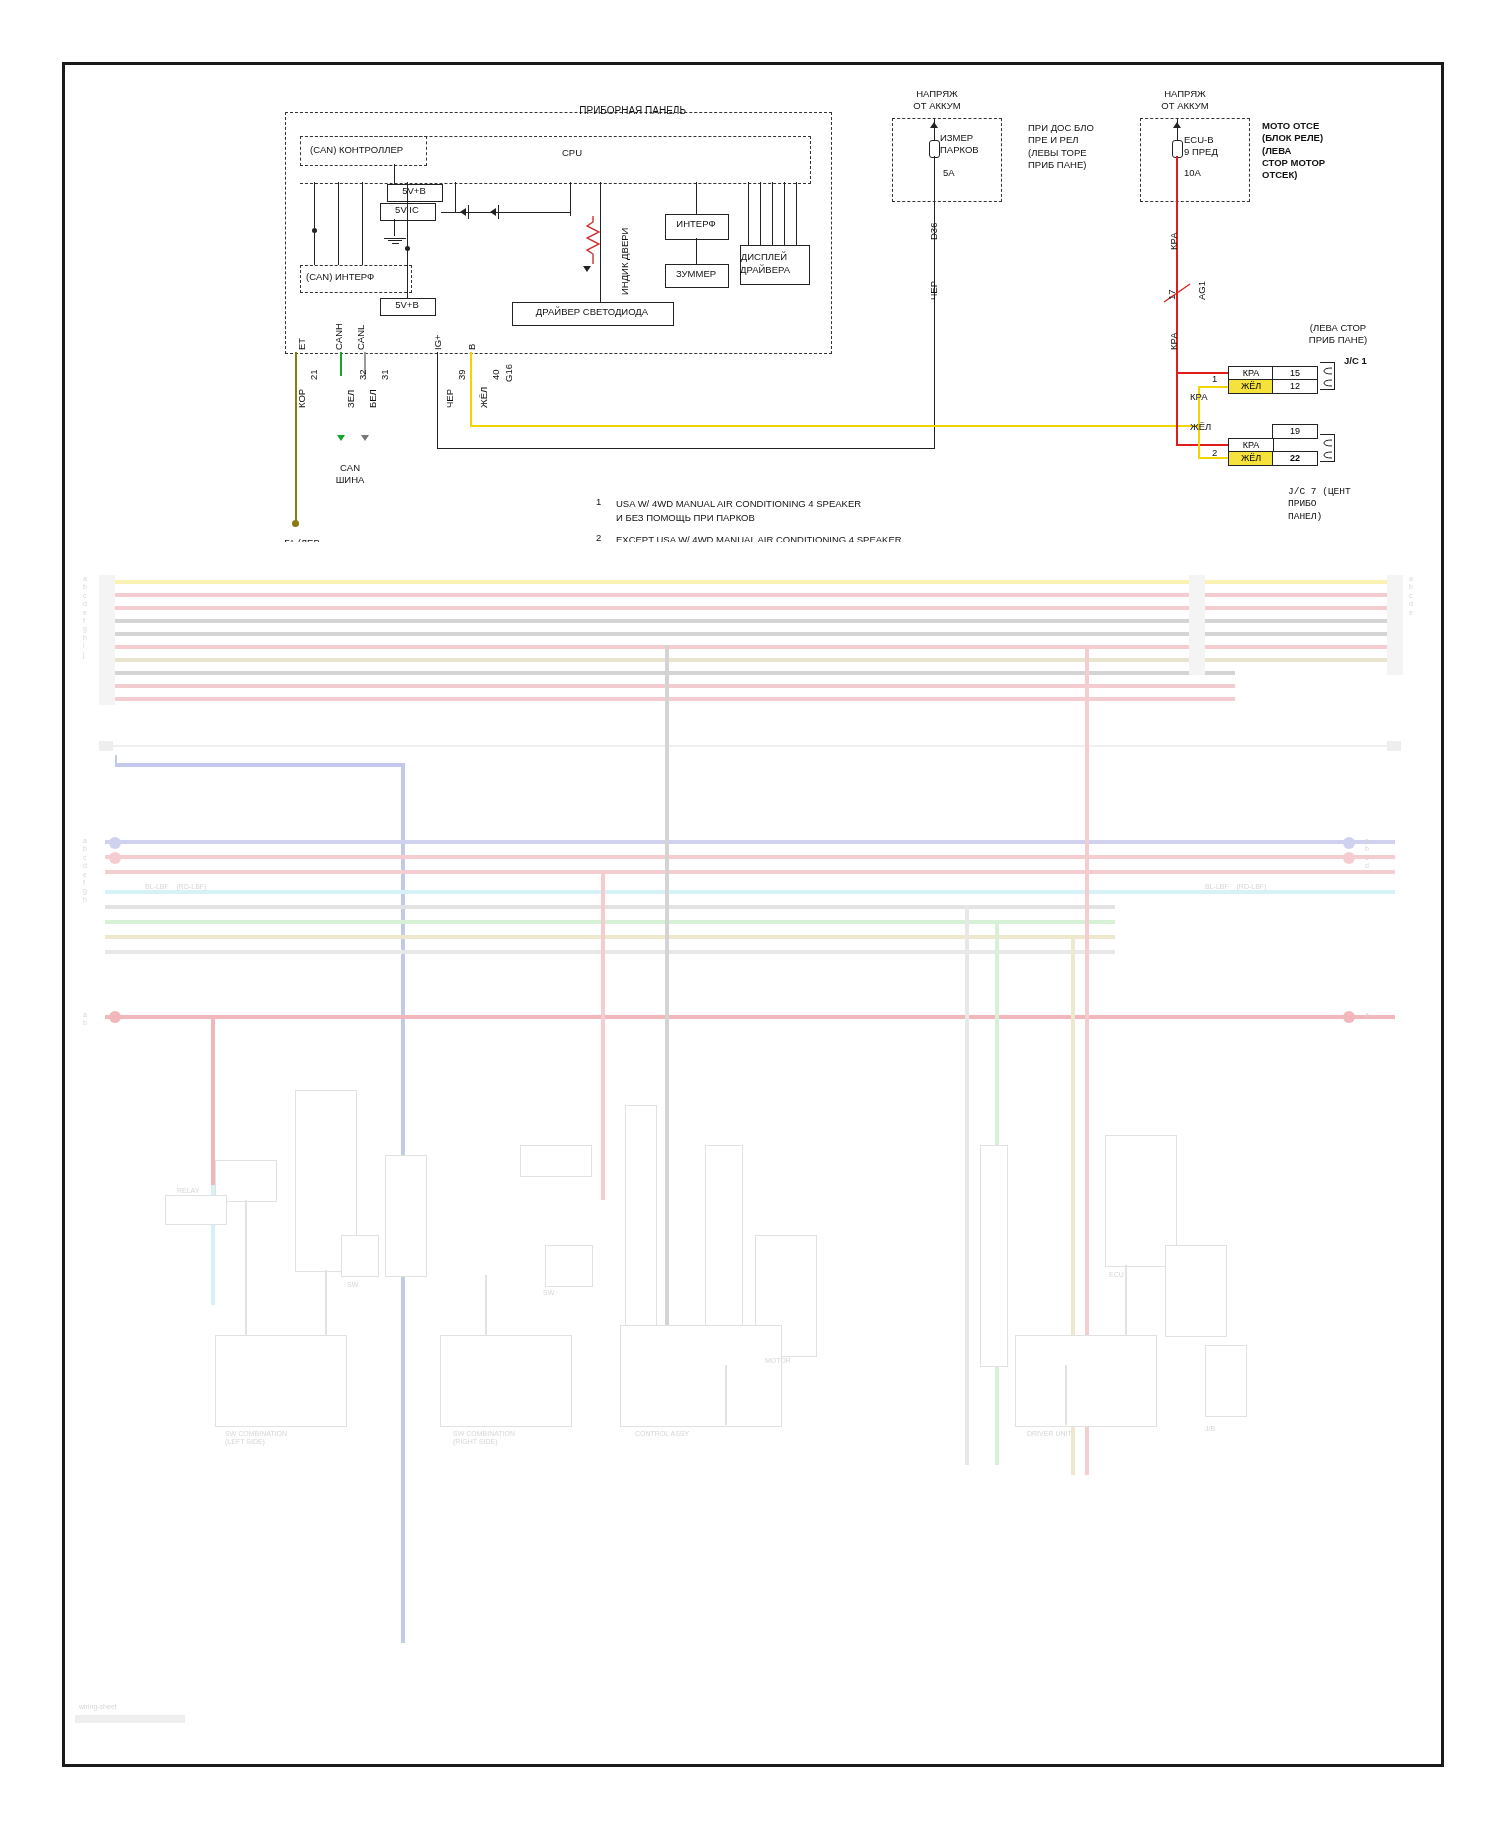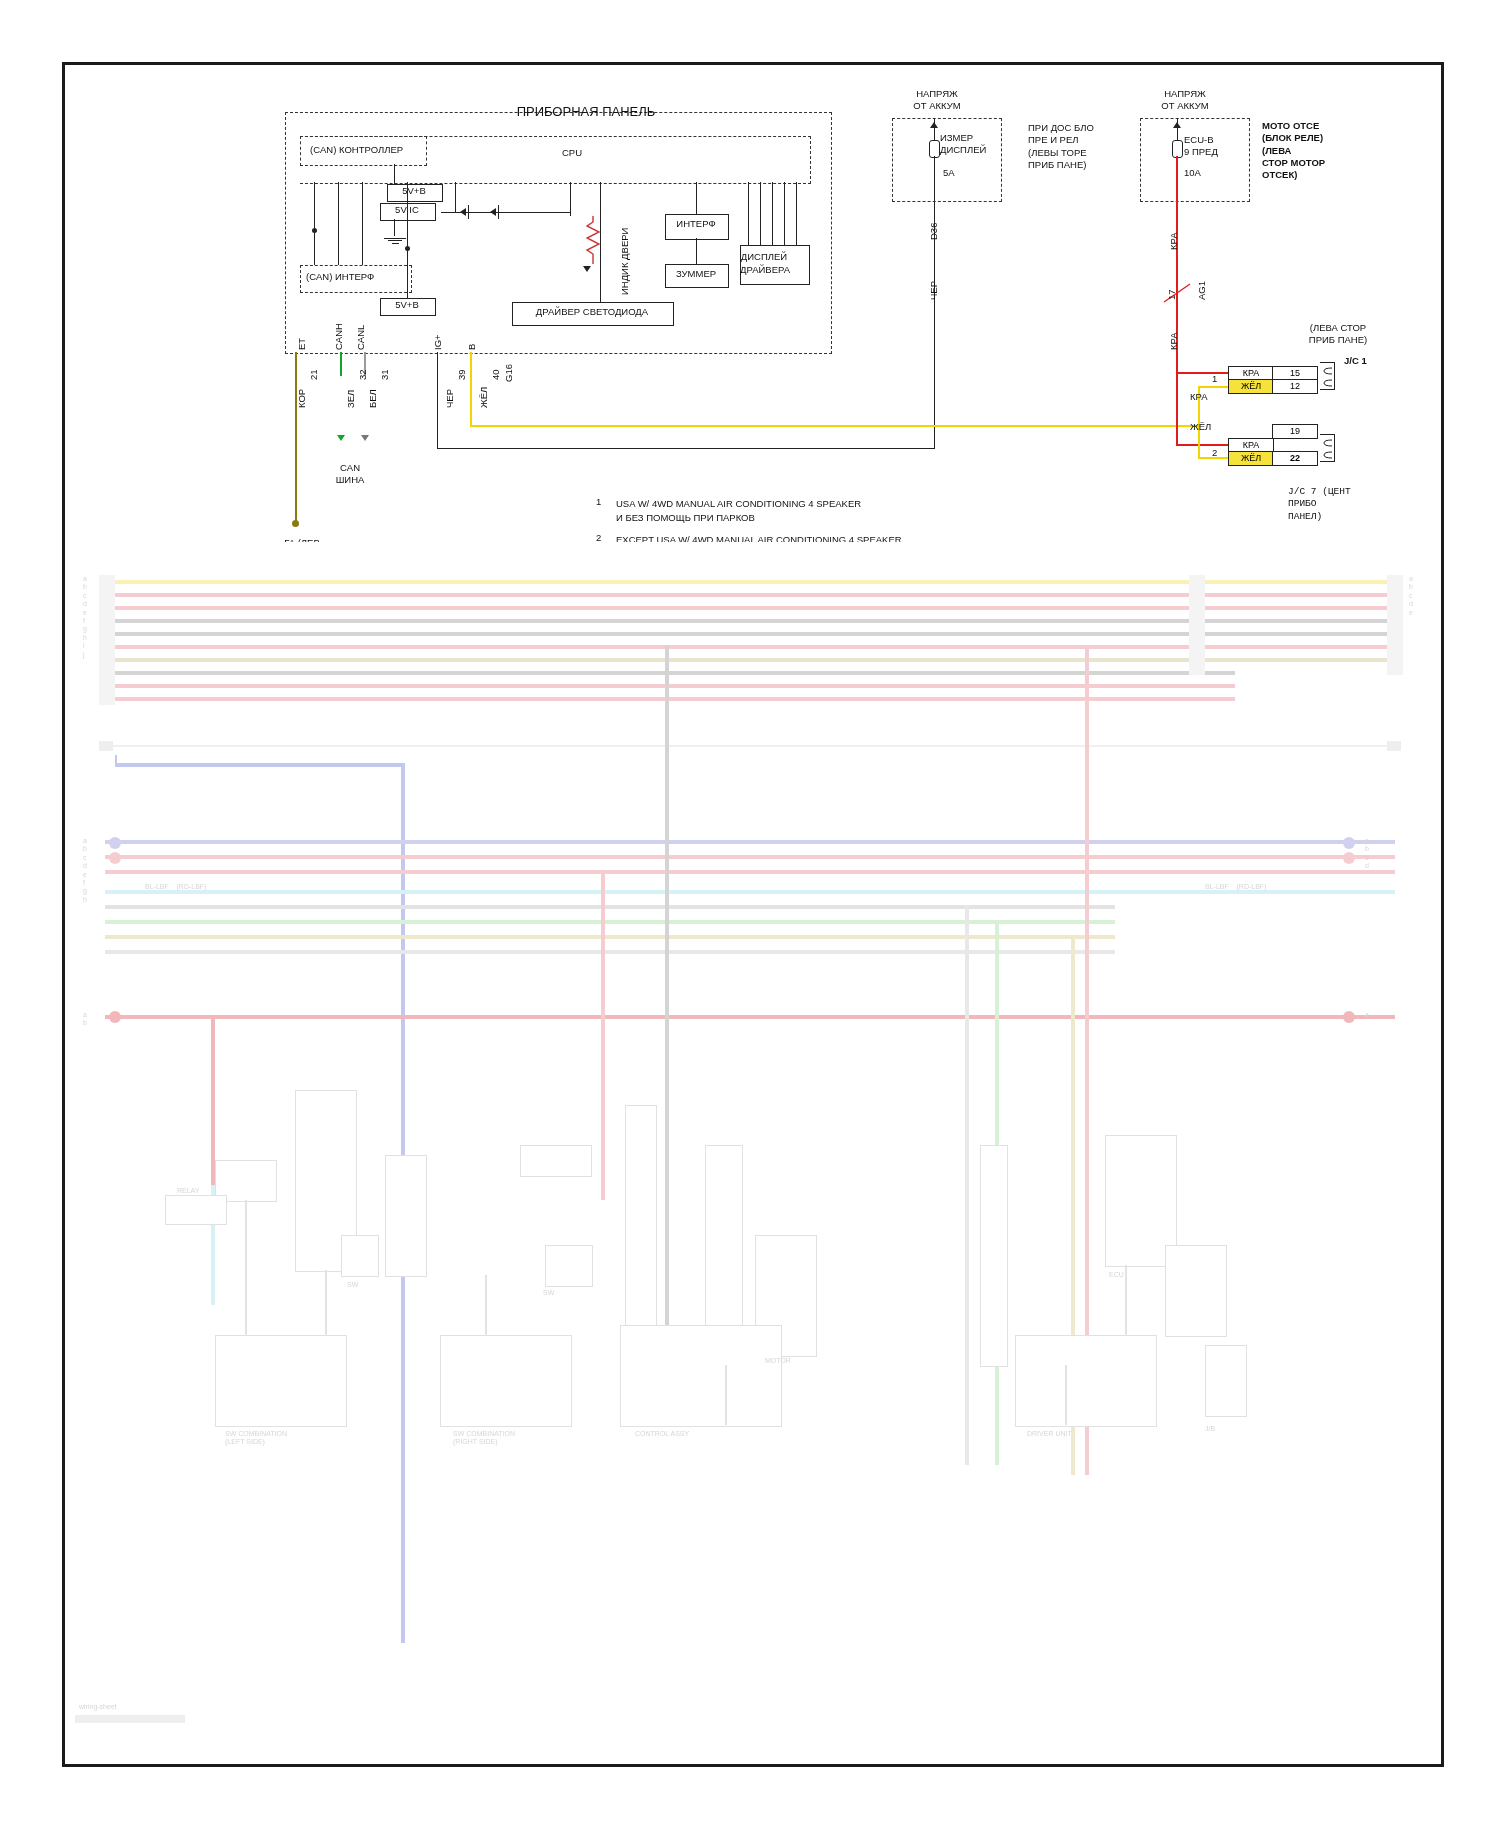--- a/index.html
+++ b/index.html
@@ -8,21 +8,21 @@
 
   
   .sheet{position:absolute;background:#fff;}
   .frame-top{left:62px;top:62px;width:1376px;height:480px;border:3px solid #1a1a1a;border-bottom:none;}
   .frame-bottom{left:62px;top:542px;width:1376px;height:1222px;border:3px solid #1a1a1a;border-top:none;}
 
   
   .abs{position:absolute;}
   .lbl{position:absolute;font-size:9.5px;color:#111;line-height:1.15;white-space:pre;}
   .lbl.c{text-align:center;}
-  .lbl.big{font-size:13px;}
+  .lbl.big{font-size:10px;text-align:right;}
   .vert{position:absolute;font-size:9.5px;color:#111;white-space:nowrap;
         transform-origin:0 0;transform:rotate(-90deg);}
 
   .dash{position:absolute;border:1px dashed #333;}
   .solid{position:absolute;border:1px solid #222;}
 
   .hl{position:absolute;background:#222;height:1px;}
   .vl{position:absolute;background:#222;width:1px;}
   .hl.red{background:#e21b1b;height:2px;}
   .vl.red{background:#e21b1b;width:2px;}
@@ -188,21 +188,21 @@
   <div class="vl" style="left:934px;top:200px;height:248px;"></div>
 
   <div class="vl yel" style="left:470px;top:376px;height:50px;"></div>
   <div class="hl yel" style="left:470px;top:425px;width:730px;"></div>
   <div class="vl yel" style="left:1198px;top:392px;height:35px;"></div>
 
   <div class="lbl c" style="left:892px;top:88px;width:90px;line-height:1.3;">НАПРЯЖ
 ОТ АККУМ</div>
   <div class="dash" style="left:892px;top:118px;width:108px;height:82px;"></div>
   <div class="lbl" style="left:940px;top:132px;line-height:1.25;">ИЗМЕР
-ДИСПЛЕЙ</div>
+ПАРКОВ</div>
   <div class="lbl" style="left:943px;top:168px;">5A</div>
   <div class="fuse" style="left:929px;top:140px;"></div>
   <div class="vl" style="left:934px;top:118px;height:22px;"></div>
   <div class="vl" style="left:934px;top:156px;height:44px;"></div>
   <div class="arw-u" style="left:930px;top:122px;"></div>
   <div class="lbl" style="left:1028px;top:122px;line-height:1.3;">ПРИ ДОС БЛО
 ПРЕ И РЕЛ
 (ЛЕВЫ ТОРЕ
 ПРИБ ПАНЕ)</div>
   <div class="vert" style="left:928px;top:240px;">D36</div>

